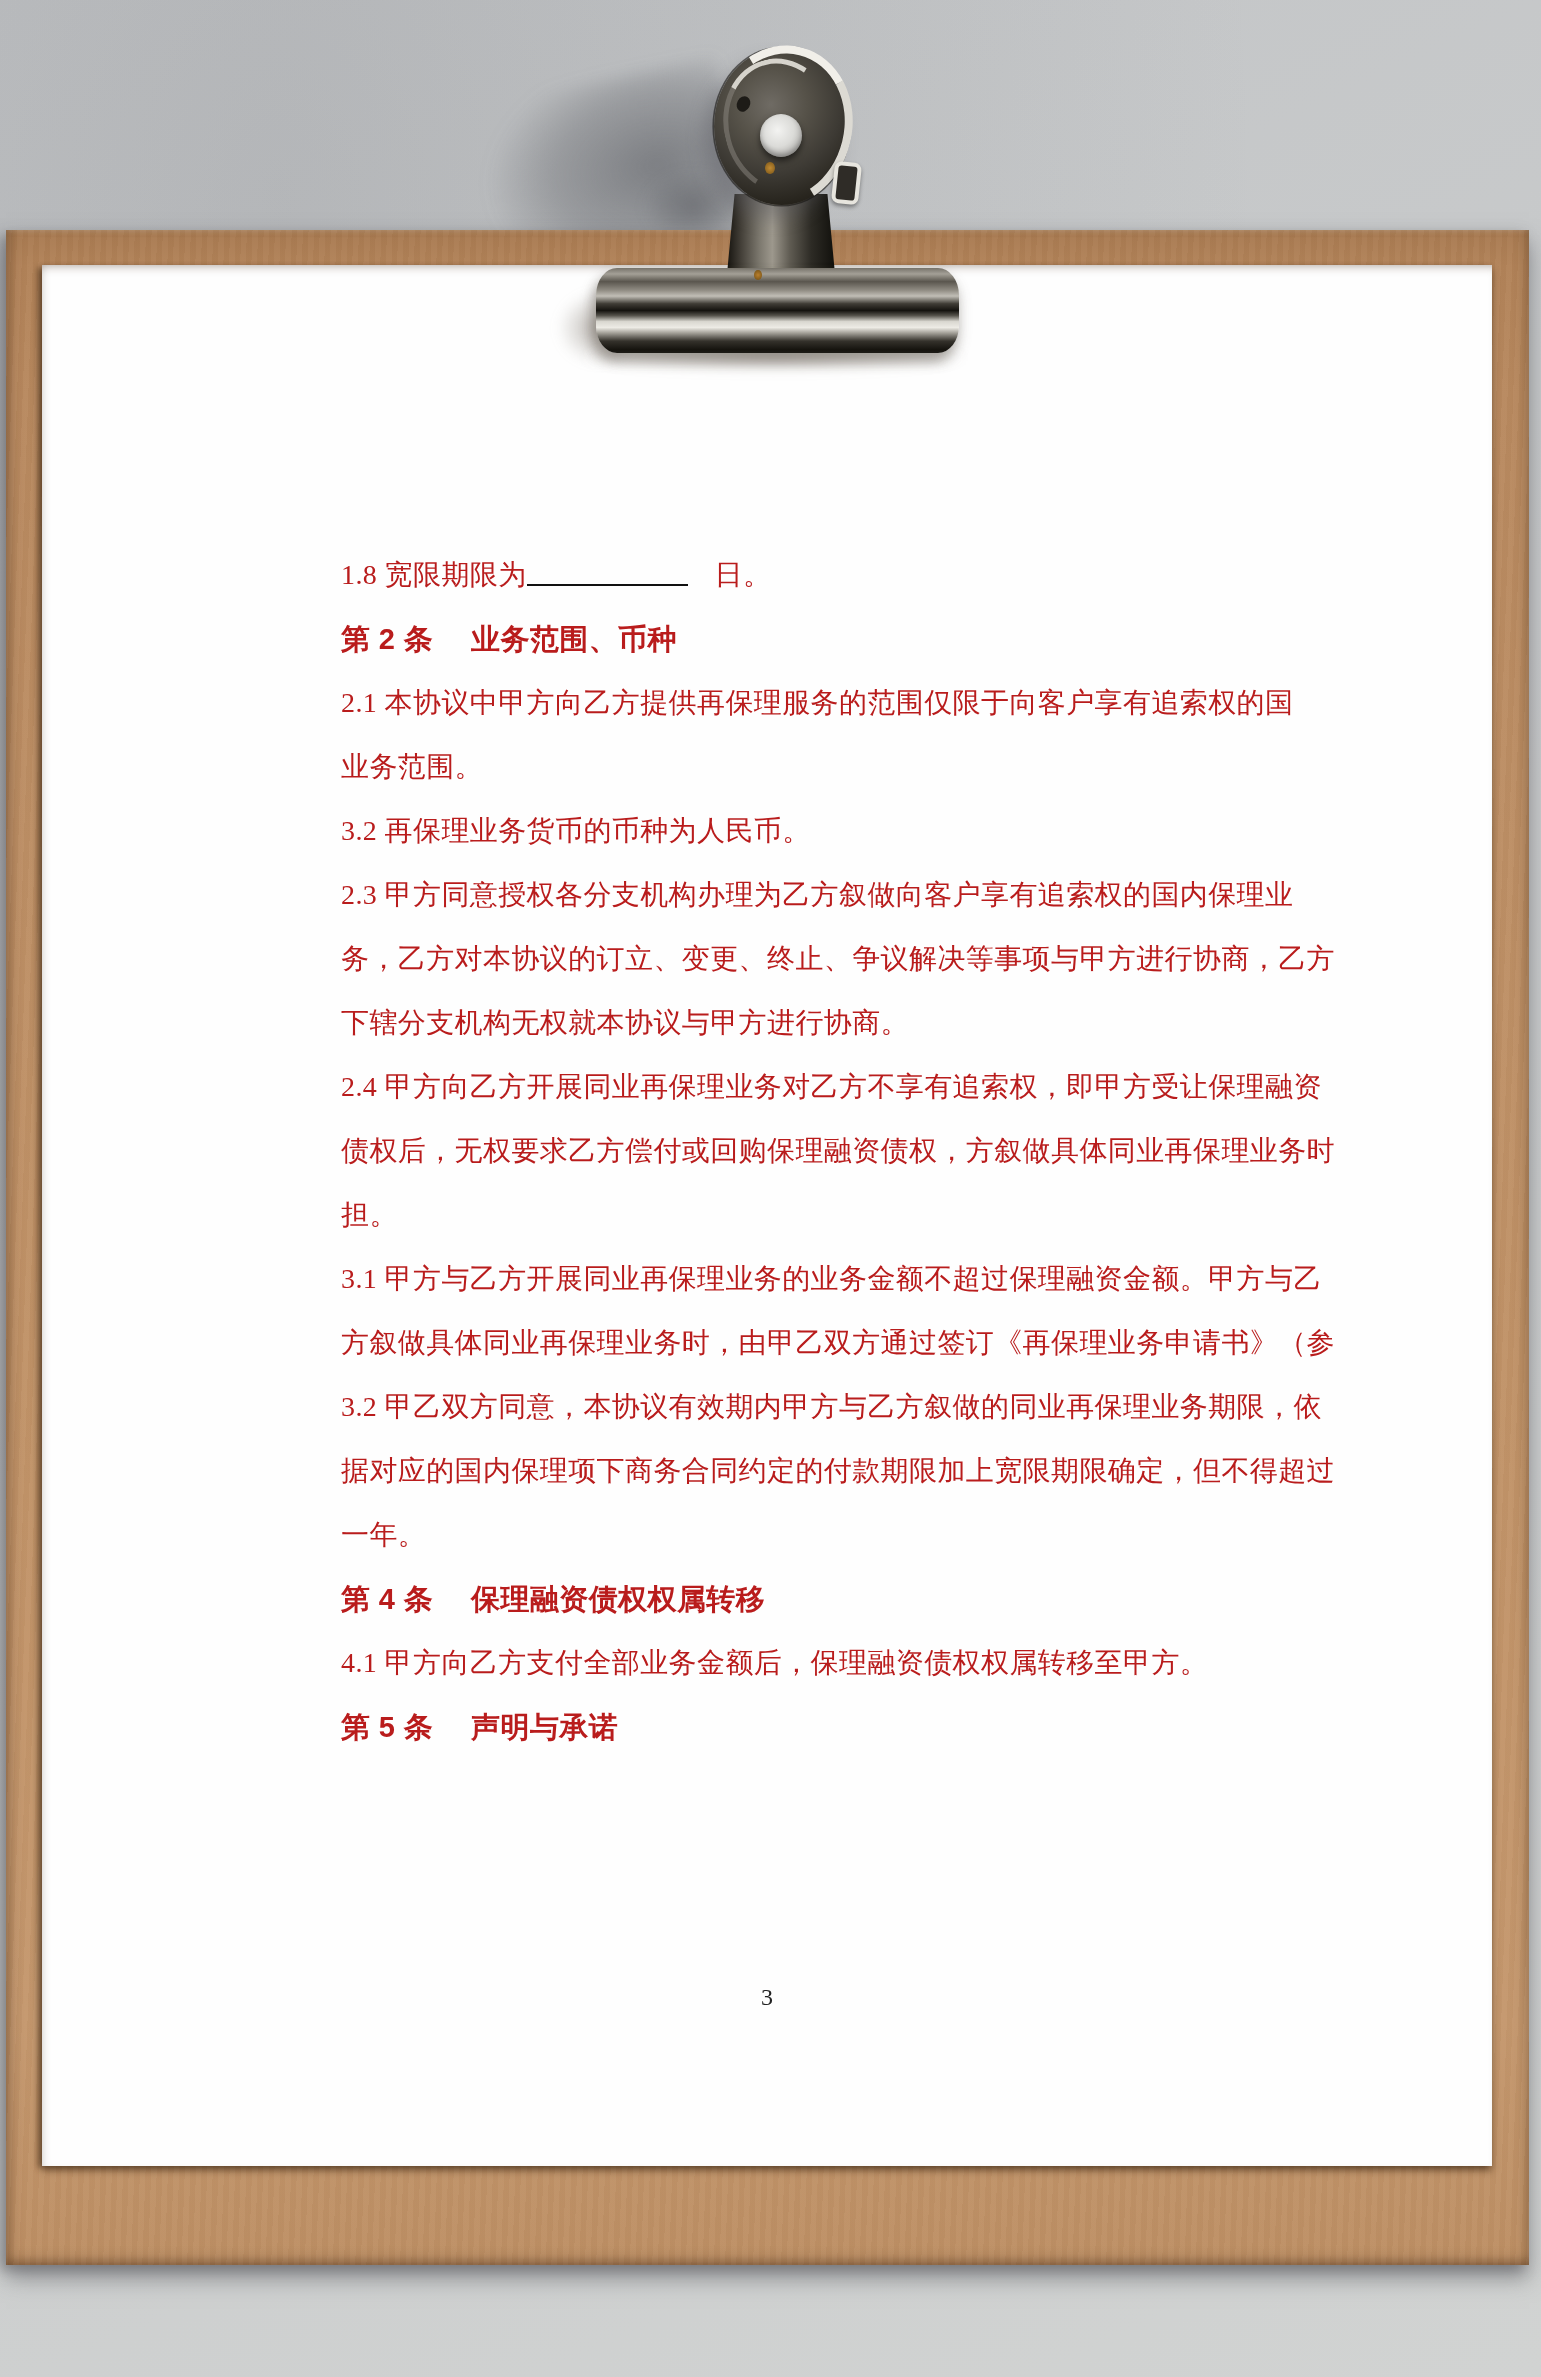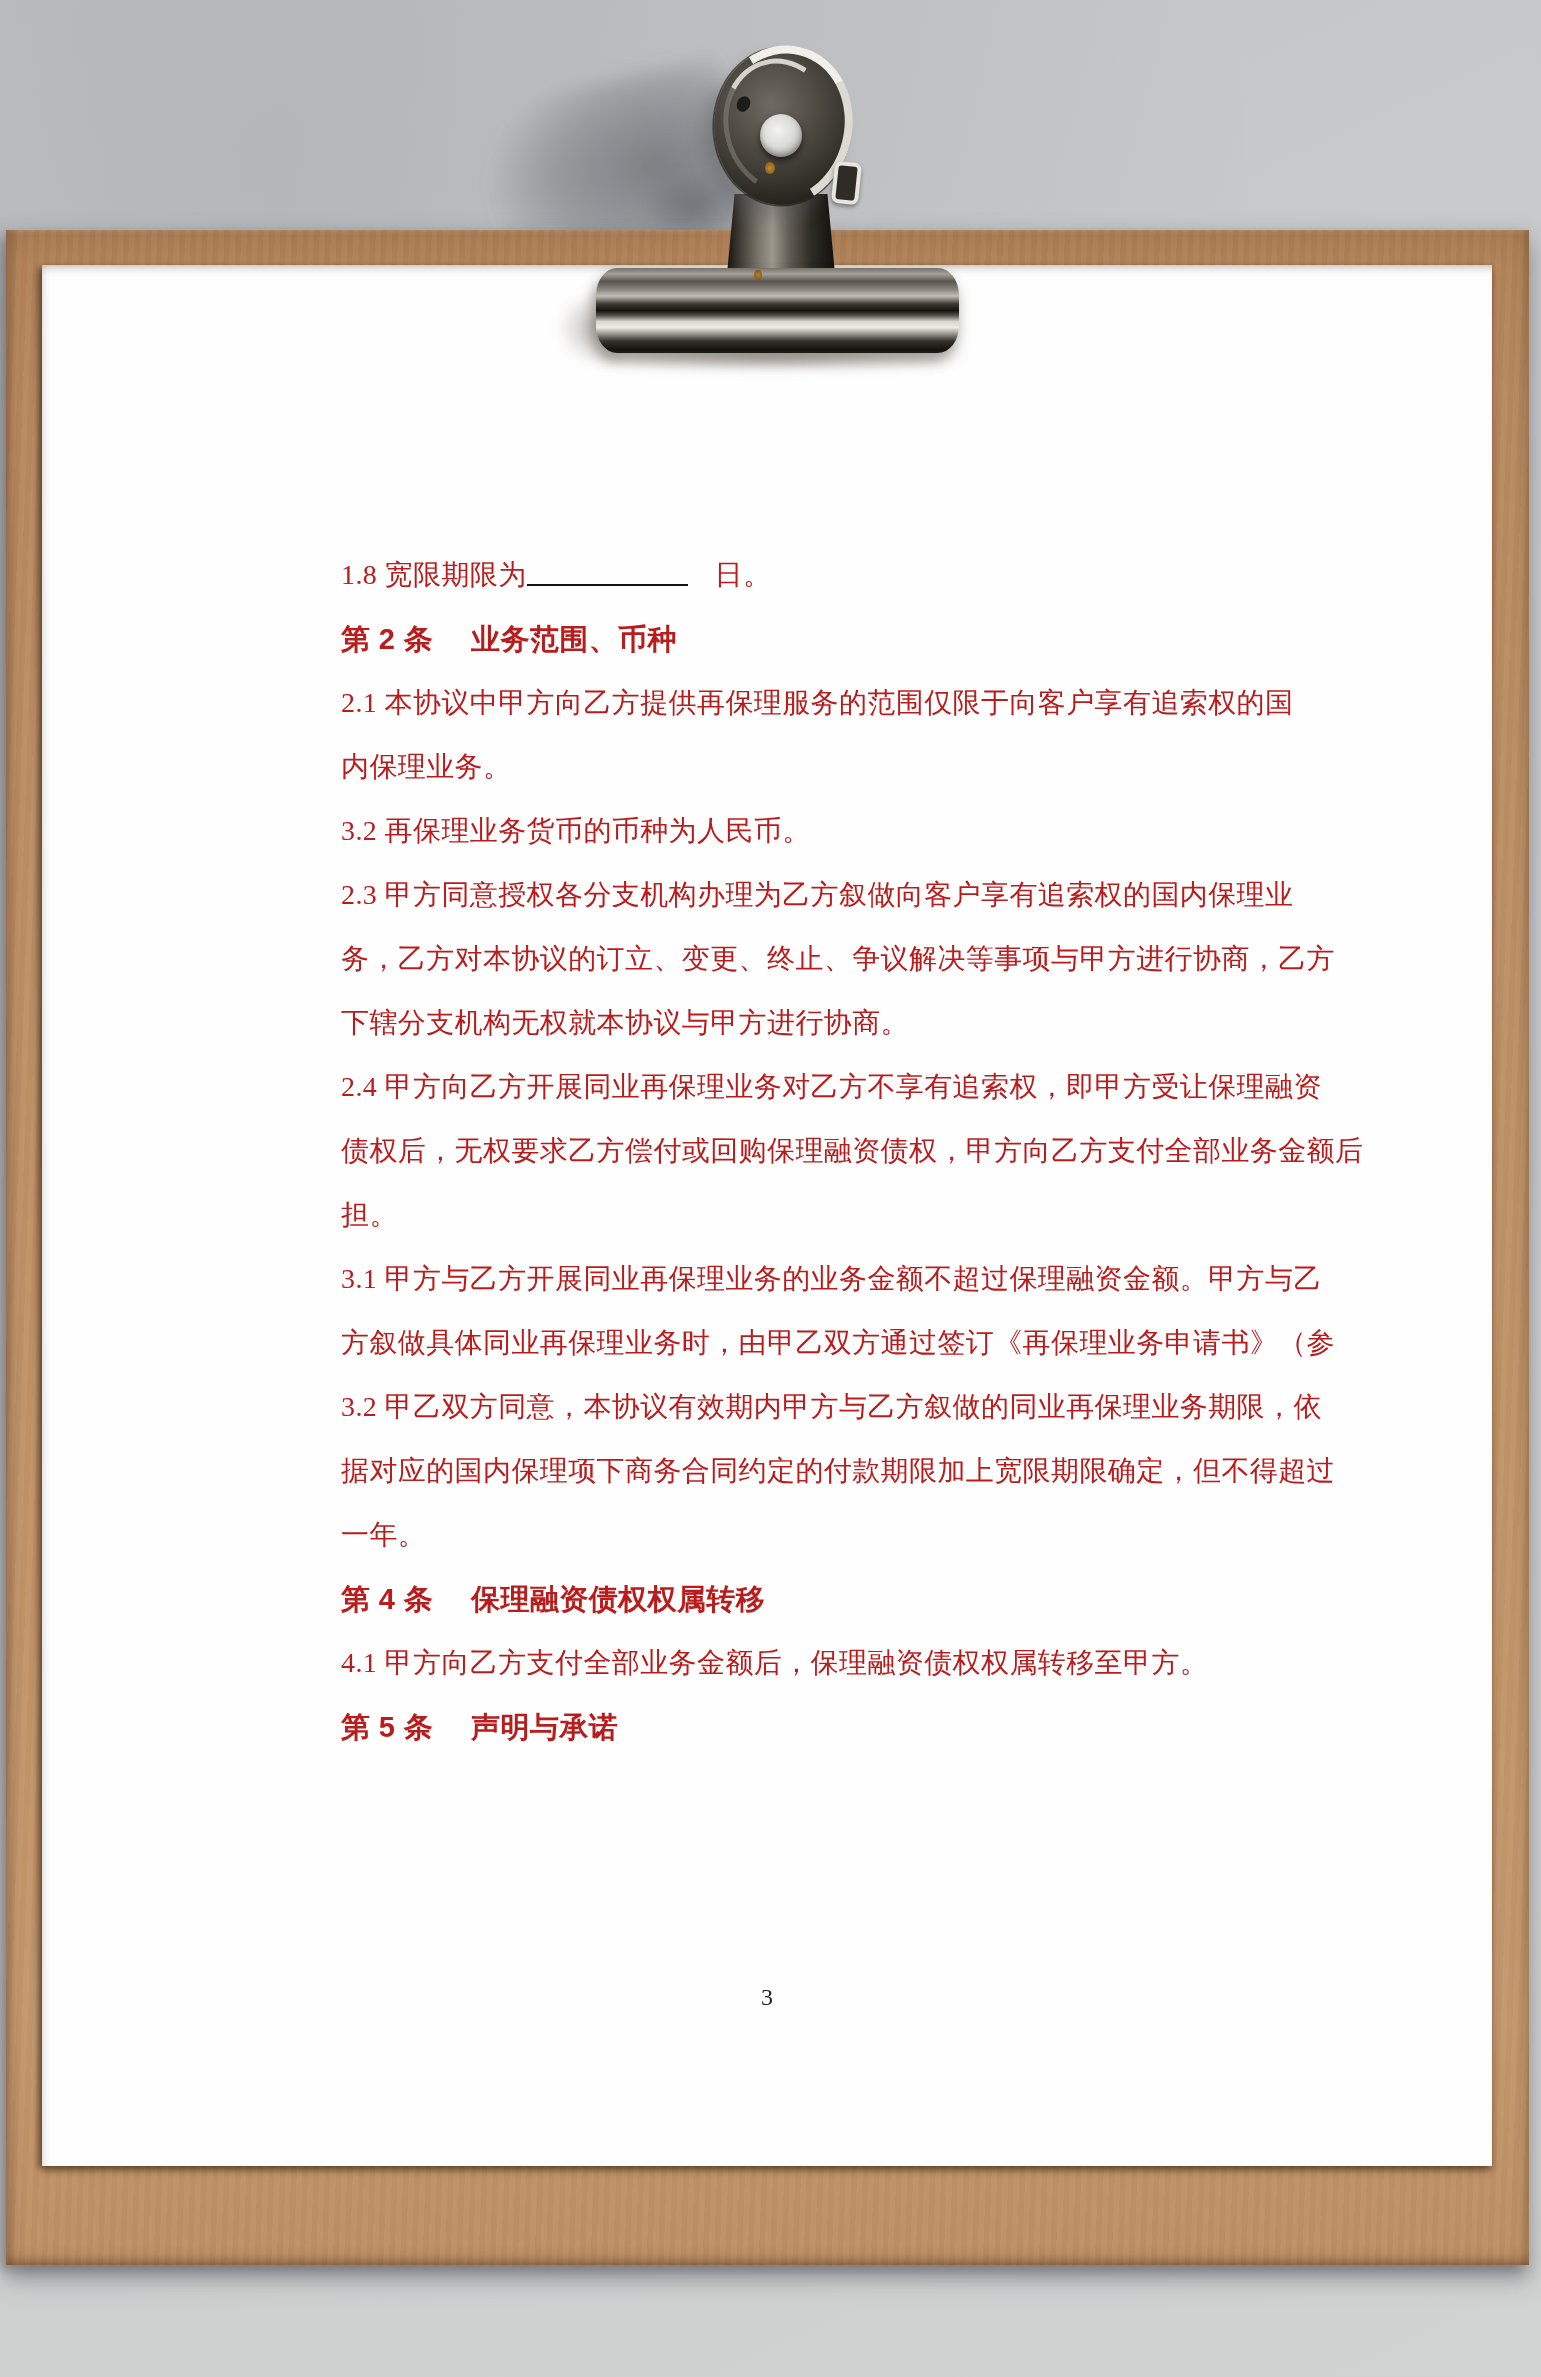--- a/index.html
+++ b/index.html
@@ -88,27 +88,27 @@
   <div class="shadow-wall"></div>
   <div class="shadow-wall-stem"></div>
 
   <div class="board"></div>
 
   <div class="paper">
     <div class="doc-text">
       <p class="line"><span>1.8 宽限期限为</span><span class="blank"></span><span class="gap"></span><span>日。</span></p>
       <p class="line h">第 2 条　 业务范围、币种</p>
       <p class="line">2.1 本协议中甲方向乙方提供再保理服务的范围仅限于向客户享有追索权的国</p>
-      <p class="line">内保理业务。</p>
+      <p class="line">业务范围。</p>
       <p class="line">3.2 再保理业务货币的币种为人民币。</p>
       <p class="line">2.3 甲方同意授权各分支机构办理为乙方叙做向客户享有追索权的国内保理业</p>
       <p class="line">务，乙方对本协议的订立、变更、终止、争议解决等事项与甲方进行协商，乙方</p>
       <p class="line">下辖分支机构无权就本协议与甲方进行协商。</p>
       <p class="line">2.4 甲方向乙方开展同业再保理业务对乙方不享有追索权，即甲方受让保理融资</p>
-      <p class="line">债权后，无权要求乙方偿付或回购保理融资债权，甲方向乙方支付全部业务金额后</p>
+      <p class="line">债权后，无权要求乙方偿付或回购保理融资债权，方叙做具体同业再保理业务时</p>
       <p class="line">担。</p>
       <p class="line">3.1 甲方与乙方开展同业再保理业务的业务金额不超过保理融资金额。甲方与乙</p>
       <p class="line">方叙做具体同业再保理业务时，由甲乙双方通过签订《再保理业务申请书》（参</p>
       <p class="line">3.2 甲乙双方同意，本协议有效期内甲方与乙方叙做的同业再保理业务期限，依</p>
       <p class="line">据对应的国内保理项下商务合同约定的付款期限加上宽限期限确定，但不得超过</p>
       <p class="line">一年。</p>
       <p class="line h">第 4 条　 保理融资债权权属转移</p>
       <p class="line">4.1 甲方向乙方支付全部业务金额后，保理融资债权权属转移至甲方。</p>
       <p class="line h">第 5 条　 声明与承诺</p>
     </div>

